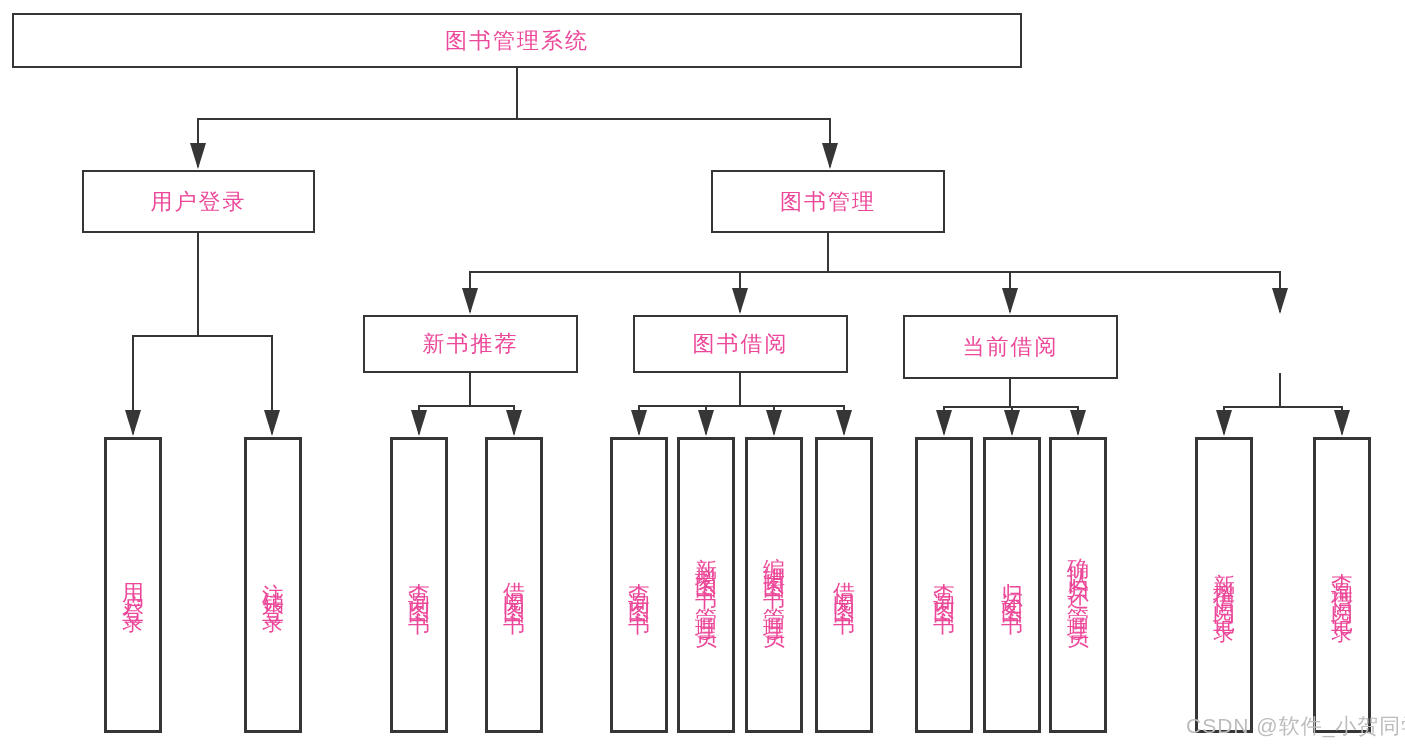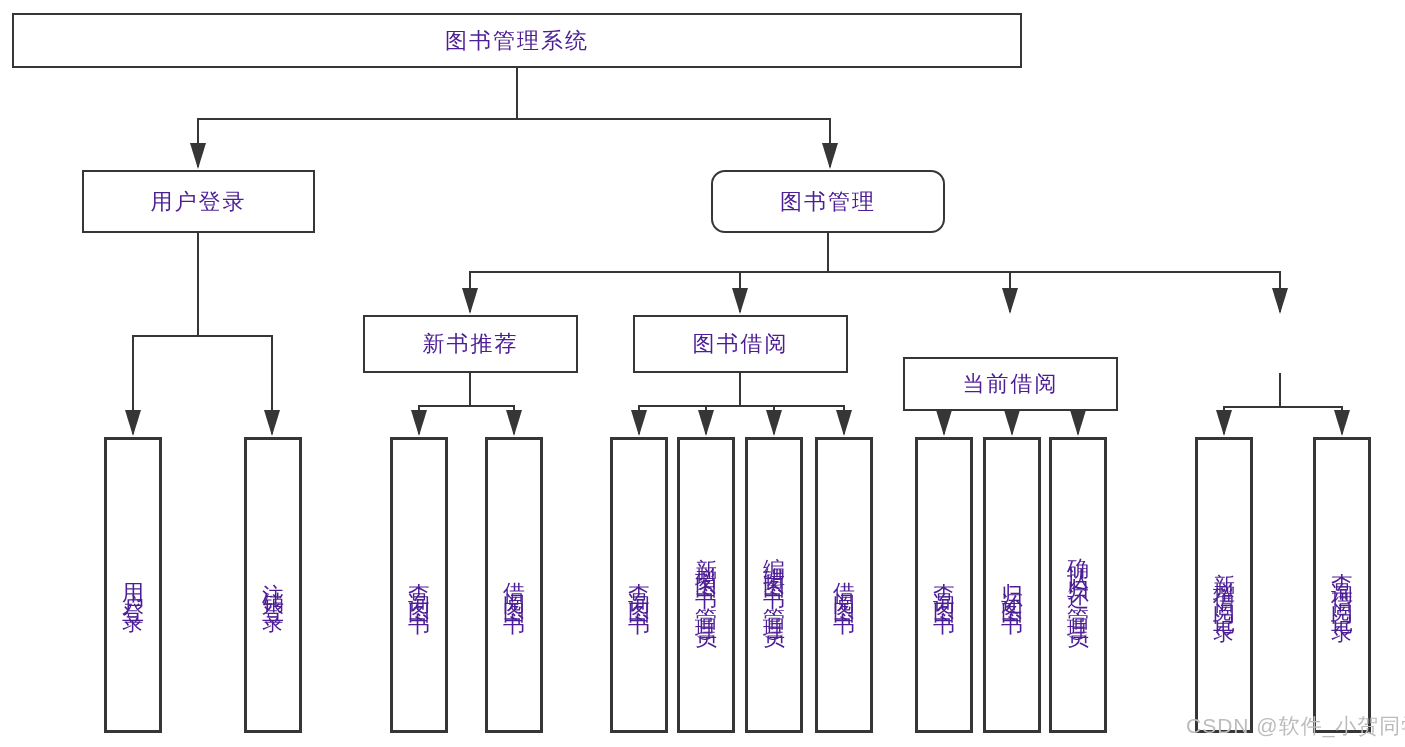--- a/index.html
+++ b/index.html
@@ -24,21 +24,21 @@
     pointer-events: none;
   }
   .box {
     position: absolute;
     box-sizing: border-box;
     background: #ffffff;
     border: 2px solid #363636;
     display: flex;
     align-items: center;
     justify-content: center;
-    color: #4c1d95;
+    color: #ec4899;
     font-size: 22px;
     letter-spacing: 2px;
     white-space: nowrap;
   }
   .box.root  { border-width: 2px; }
   .box.leaf  { border-width: 3px; }
   .leaf .v-label {
     writing-mode: vertical-rl;
     text-orientation: mixed;
     letter-spacing: 10px;
@@ -110,31 +110,31 @@
     </g>
   </svg>
 
   <div class="box root" style="left:12px; top:13px; width:1010px; height:55px;">
     <span>图书管理系统</span>
   </div>
 
   <div class="box" style="left:82px; top:170px; width:233px; height:63px;">
     <span>用户登录</span>
   </div>
-  <div class="box" style="left:711px; top:170px; width:234px; height:63px;border-radius:14px;">
+  <div class="box" style="left:711px; top:170px; width:234px; height:63px;">
     <span>图书管理</span>
   </div>
 
   <div class="box" style="left:363px; top:315px; width:215px; height:58px;">
     <span>新书推荐</span>
   </div>
   <div class="box" style="left:633px; top:315px; width:215px; height:58px;align-items:center;">
     <span>图书借阅</span>
   </div>
-  <div class="box" style="left:903px; top:315px; width:215px; height:54px;margin-top:42px;">
+  <div class="box" style="left:903px; top:315px; width:215px; height:64px;">
     <span>当前借阅</span>
   </div>
 
   <div class="box leaf" style="left:104px; top:437px; width:58px; height:296px;">
     <span class="v-label">用户登录</span>
   </div>
   <div class="box leaf" style="left:244px; top:437px; width:58px; height:296px;">
     <span class="v-label">注销登录</span>
   </div>
 

